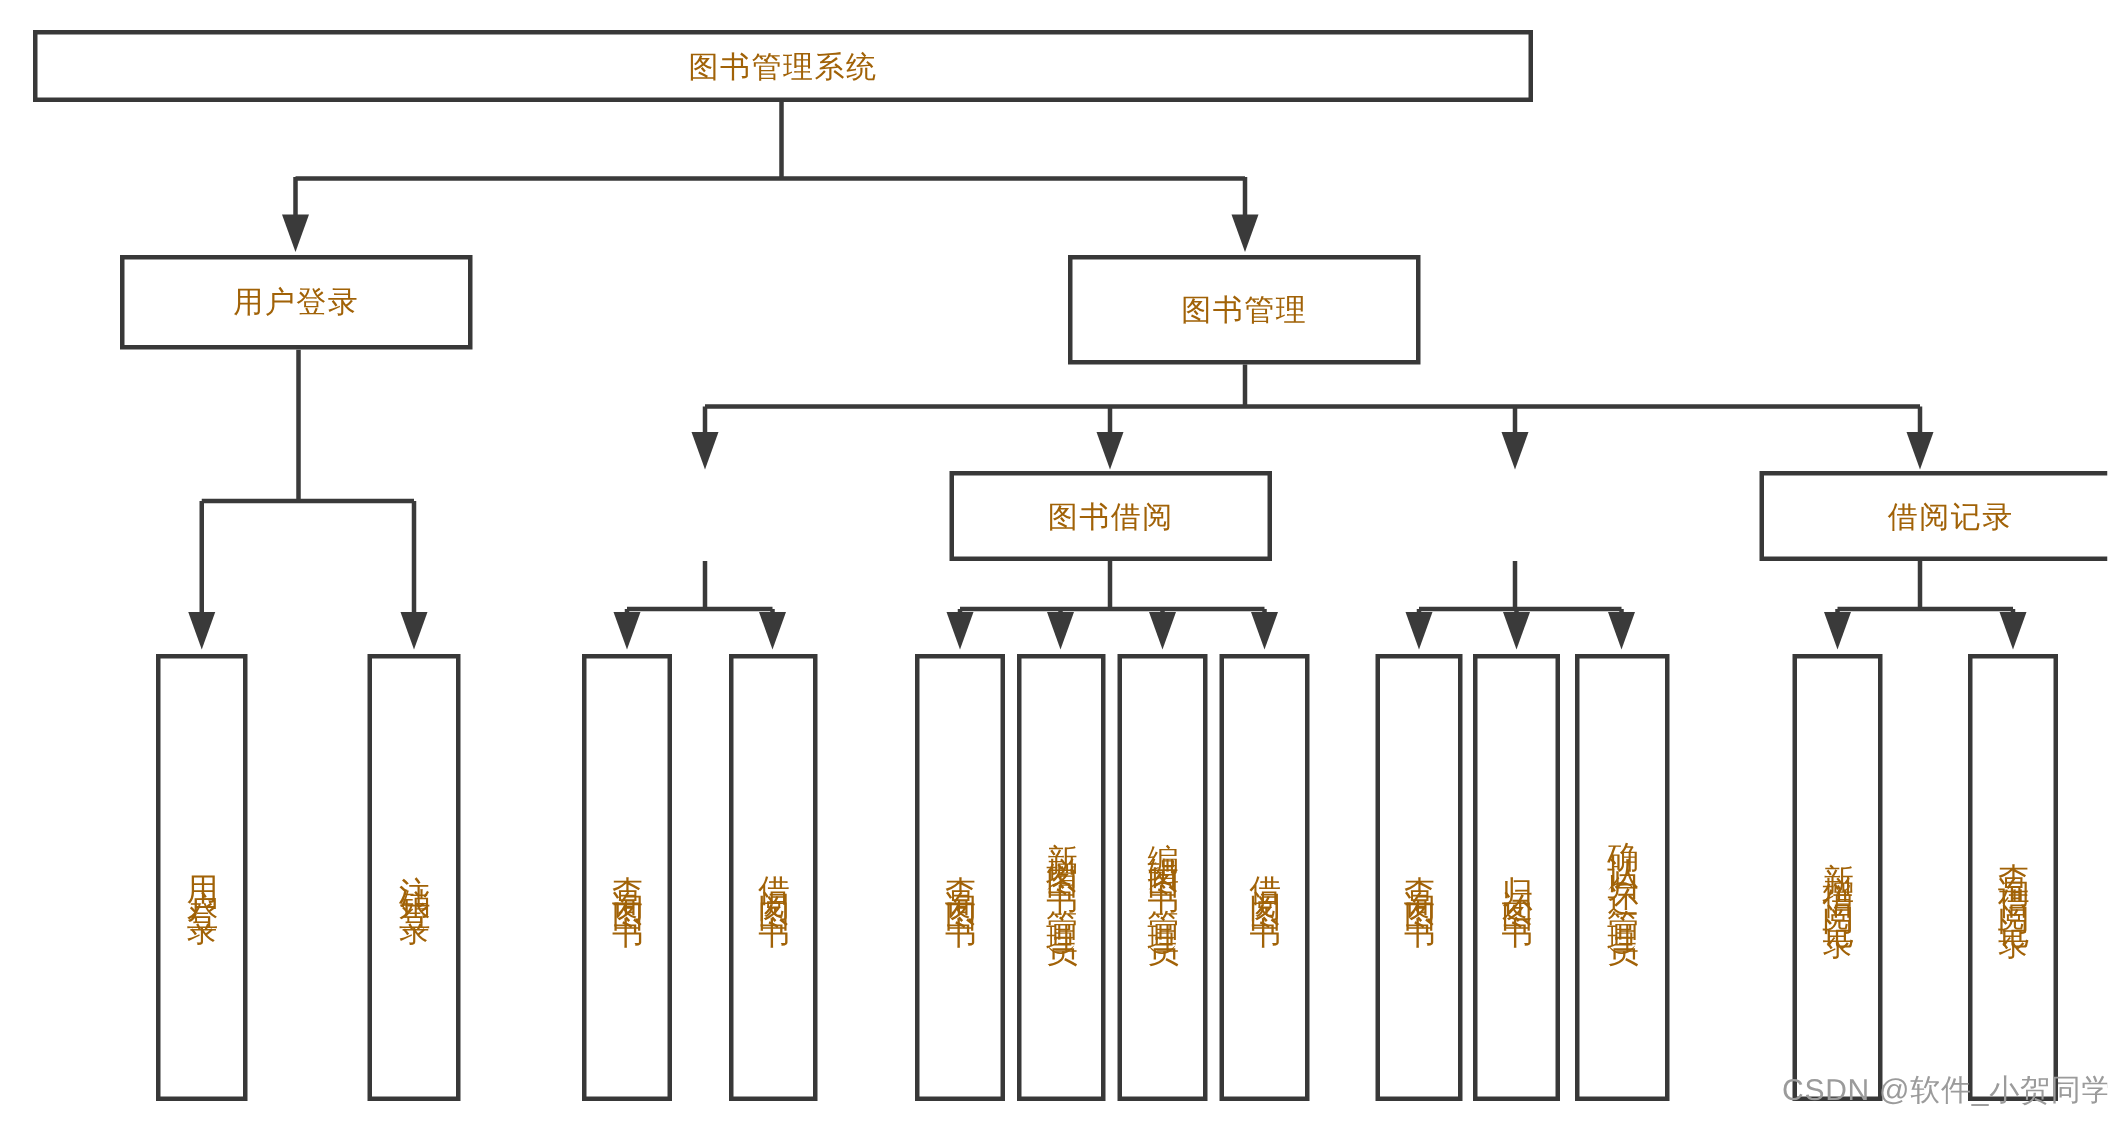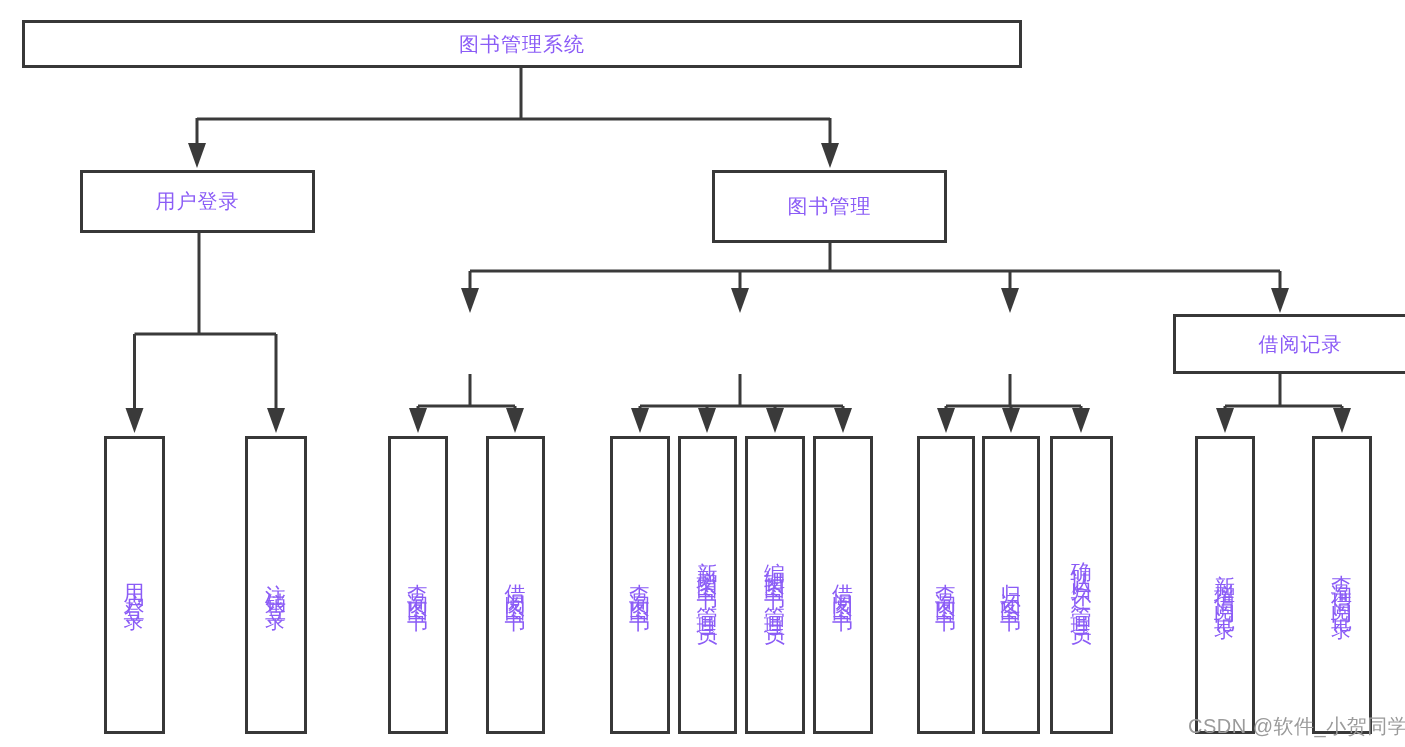--- a/index.html
+++ b/index.html
@@ -26,21 +26,21 @@
     box-sizing: border-box;
     background: #ffffff;
     border: 3px solid #383838;
     display: flex;
     align-items: center;
     justify-content: center;
     z-index: 2;
   }
   .node .lbl {
     font-size: 20px;
-    color: #8b5cf6;
+    color: #a16207;
     letter-spacing: 1px;
     white-space: nowrap;
     text-align: right;
   }
   .node.v .lbl {
     writing-mode: vertical-rl;
     text-orientation: mixed;
     font-size: 21px;
     letter-spacing: 9px;
     line-height: 1;
@@ -113,20 +113,23 @@
     <span class="lbl">图书管理系统</span>
   </div>
 
   <div class="node" style="left:80px;top:170px;width:235px;height:63px">
     <span class="lbl">用户登录</span>
   </div>
   <div class="node" style="left:712px;top:170px;width:235px;height:73px">
     <span class="lbl">图书管理</span>
   </div>
 
+  <div class="node" style="left:633px;top:314px;width:215px;height:60px">
+    <span class="lbl">图书借阅</span>
+  </div>
   <div class="node" style="left:1173px;top:314px;width:255px;height:60px">
     <span class="lbl">借阅记录</span>
   </div>
 
   <div class="node v" style="left:104px;top:436px;width:61px;height:298px">
     <span class="lbl">用户登录</span>
   </div>
   <div class="node v" style="left:245px;top:436px;width:62px;height:298px">
     <span class="lbl">注销登录</span>
   </div>

